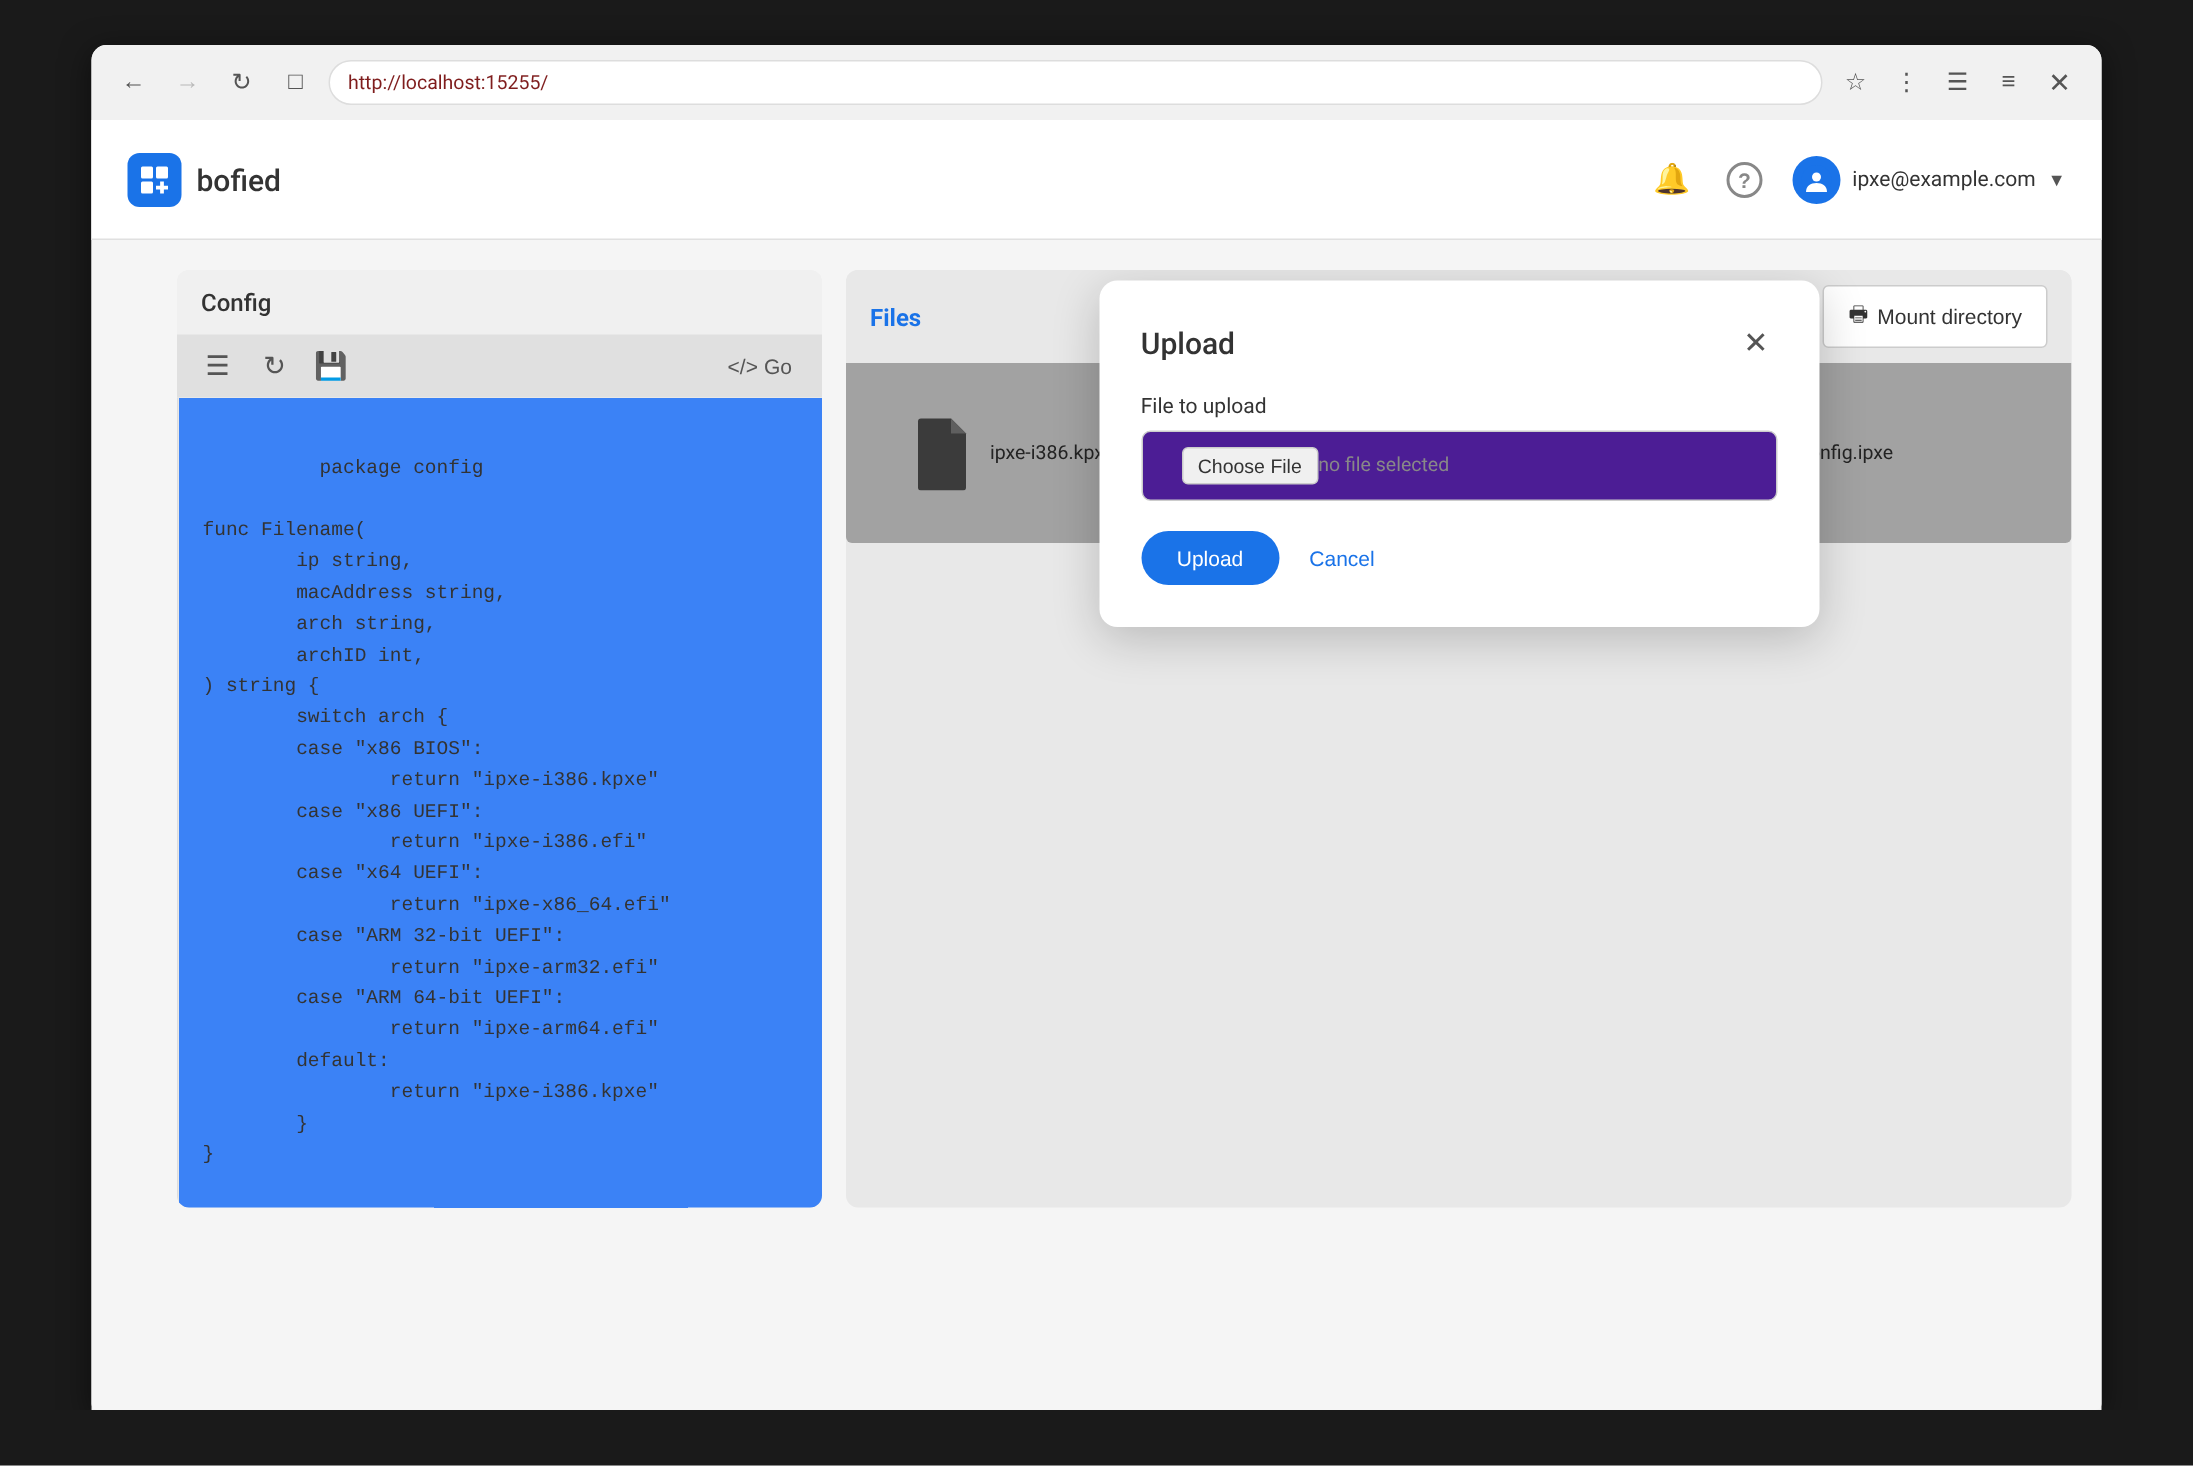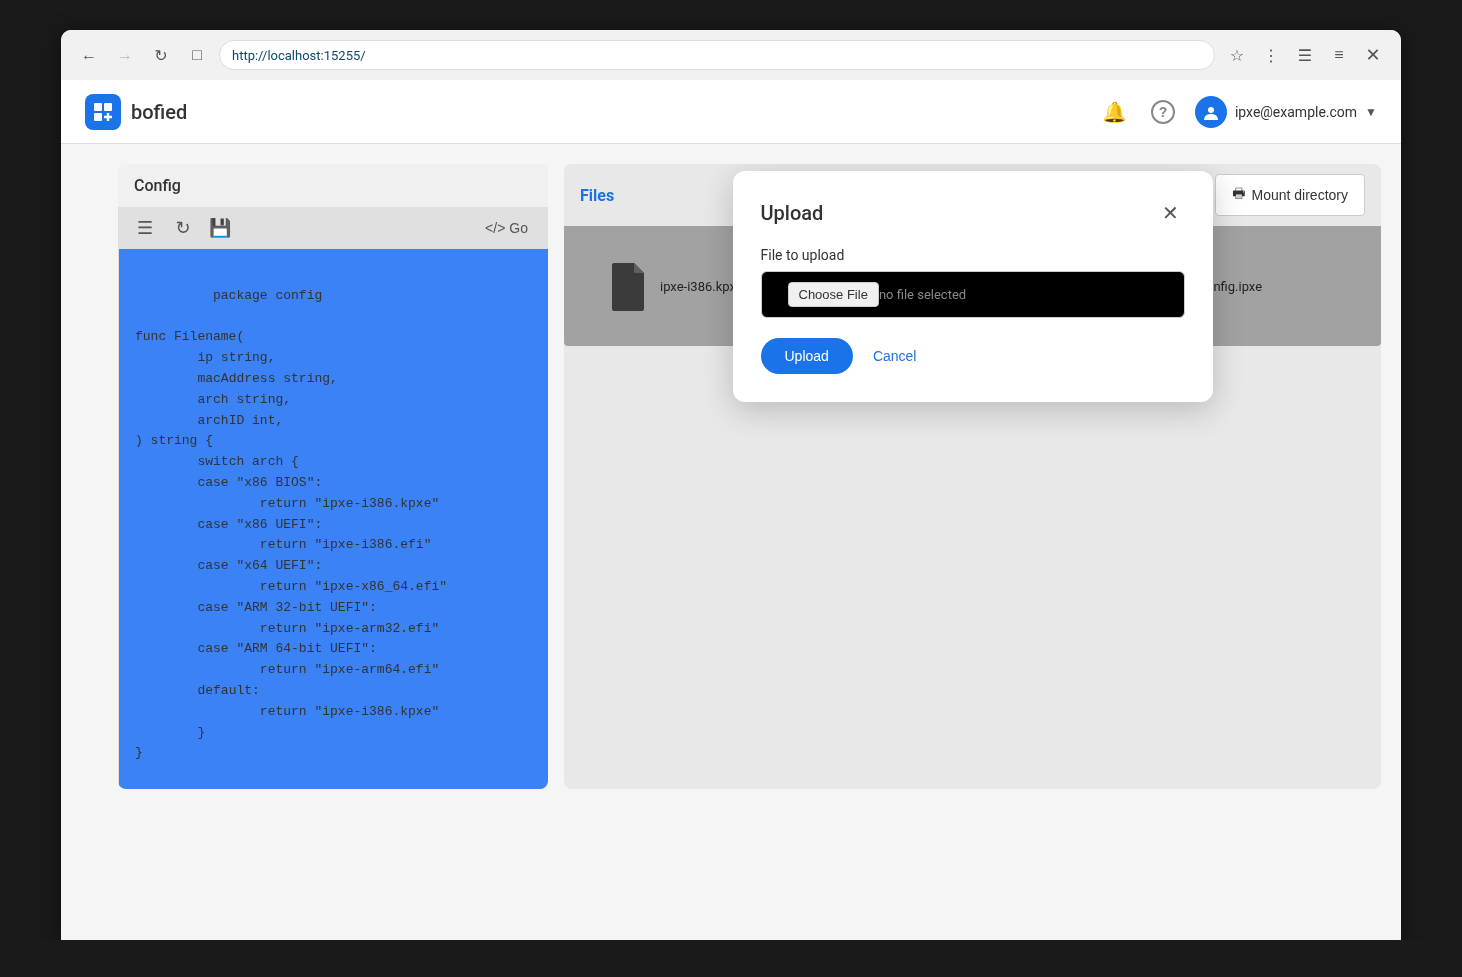--- a/index.html
+++ b/index.html
@@ -43,21 +43,21 @@
     .address-bar {
       flex: 1;
       height: 30px;
       background: white;
       border: 1px solid #ddd;
       border-radius: 15px;
       display: flex;
       align-items: center;
       padding: 0 12px;
       font-size: 13px;
-      color: #0c4a6e;
+      color: #7f1d1d;
     }
 
     .browser-actions {
       display: flex;
       gap: 6px;
       align-items: center;
     }
     .browser-action-btn {
       width: 28px; height: 28px;
       border: none; background: none;
@@ -73,21 +73,21 @@
     .browser-content {
       background: #f5f5f5;
       border-radius: 0 0 4px 4px;
       min-height: 860px;
     }
 
     
     .app-header {
       background: white;
       padding: 0 24px;
-      height: 64px;
+      height: 80px;
       display: flex;
       align-items: center;
       justify-content: space-between;
       border-bottom: 1px solid #e0e0e0;
     }
 
     .app-logo {
       display: flex;
       align-items: center;
       gap: 10px;
@@ -342,21 +342,21 @@
     }
 
     .file-input-wrapper {
       border: 1px solid #ccc;
       border-radius: 6px;
       padding: 10px 26px;
       display: flex;
       align-items: center;
       gap: 0;
       margin-bottom: 20px;
-      background: #000000;
+      background: #4c1d95;
     }
 
     .choose-file-btn {
       background: #f0f0f0;
       border: 1px solid #ccc;
       border-radius: 4px;
       padding: 4px 10px;
       font-size: 13px;
       cursor: pointer;
       color: #333;

